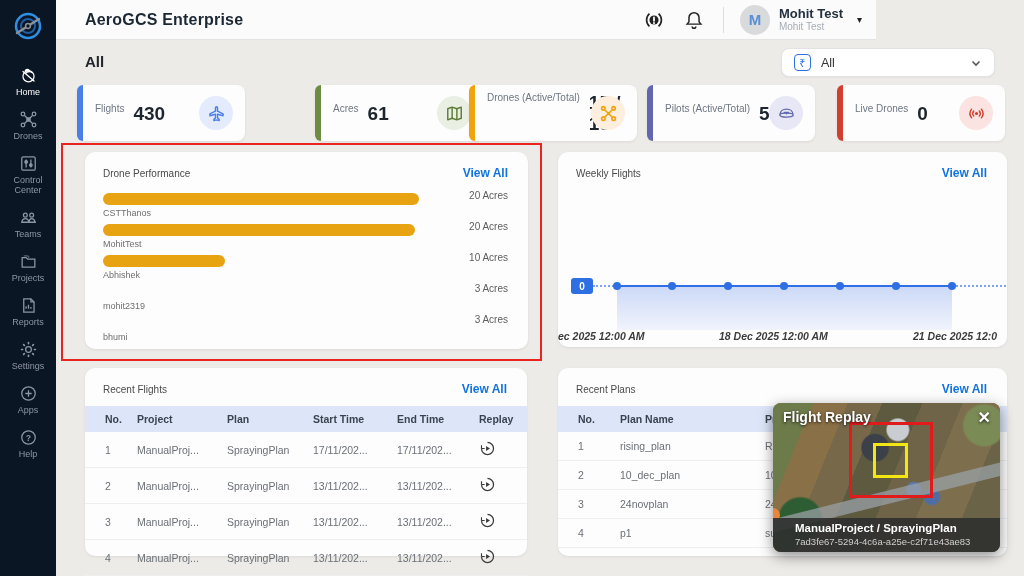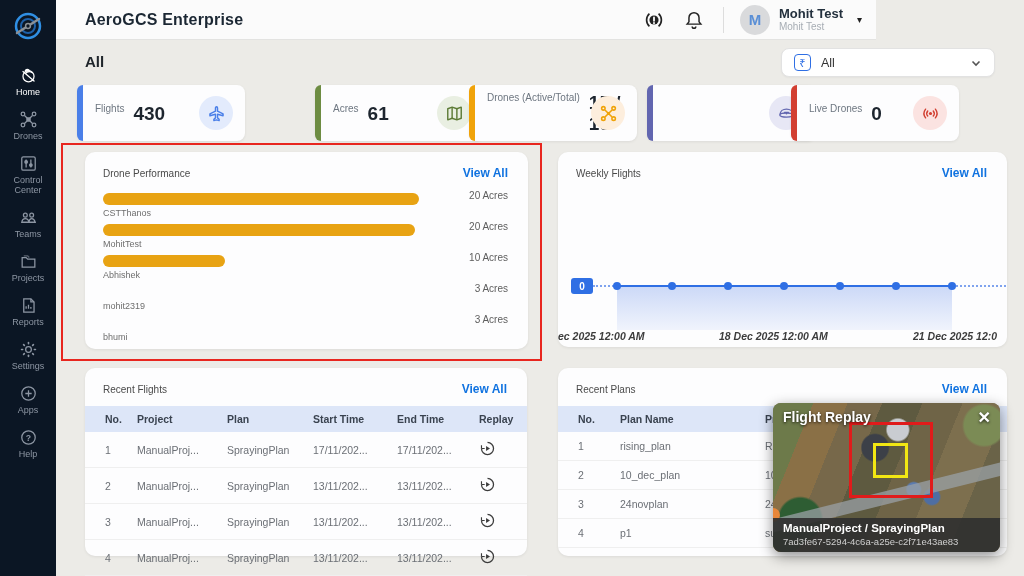--- a/index.html
+++ b/index.html
@@ -107,21 +107,21 @@
                  transform:rotate(-14deg); opacity:.75; }
   .replay-red-rect { position:absolute; left:76px; top:19px; width:84px; height:76px; border:3px solid #e01b1b; }
   .replay-yellow-rect { position:absolute; left:100px; top:40px; width:35px; height:35px; border:3px solid #f2e713; }
   .replay-title { position:absolute; left:10px; top:6px; color:#fff; font-size:14px; font-weight:bold;
                   text-shadow:0 1px 3px rgba(0,0,0,.8); }
   .replay-close { position:absolute; right:9px; top:5px; color:#fff; font-size:16px; font-weight:bold;
                   text-shadow:0 1px 3px rgba(0,0,0,.8); cursor:pointer; }
   .replay-marker { position:absolute; left:-7px; top:105px; width:14px; height:14px; border-radius:50%;
                    background:#e8873a; }
   .replay-caption { position:absolute; left:0; bottom:0; width:100%; height:34px; background:rgba(48,48,48,.92);
-                    padding:3px 10px;margin-top:47px; }
+                    padding:3px 22px;margin-top:47px; }
   .replay-plan { color:#fff; font-size:11.5px; font-weight:bold; line-height:15px; }
   .replay-id { color:#cfcfcf; font-size:9.5px; line-height:12px; }
 </style>
 </head>
 <body>
 
 <div class="sidebar">
   <svg class="logo" viewBox="0 0 36 36">
     <circle cx="18" cy="18" r="12" fill="none" stroke="#2f8fe4" stroke-width="2.5"></circle>
     <circle cx="18" cy="18" r="7" fill="none" stroke="#1c5fa8" stroke-width="2"></circle>
@@ -282,30 +282,34 @@
         <circle cx="18.5" cy="5.5" r="2.2"></circle>
         <circle cx="5.5" cy="18.5" r="2.2"></circle>
         <circle cx="18.5" cy="18.5" r="2.2"></circle>
       <path d="M7.5 7.5l9 9M16.5 7.5l-9 9"></path>
         <rect x="10" y="10" width="4" height="4" rx="1.2" fill="#f0a30a" stroke="none"></rect>
     </svg>
   </div>
 </div>
 <div class="stat-card" style="left:647px;">
   <div class="stat-accent" style="background: rgb(98, 102, 176);"></div>
+  <div class="stat-texts">
+    <span class="stat-label">Pilots (Active/Total)</span>
+    <span class="stat-value">5 / 9</span>
+  </div>
   <div class="stat-icon" style="background: rgb(231, 231, 245);">
     <svg viewBox="0 0 24 24" fill="none" stroke="#6266b0" stroke-width="1.7">
       <path d="M4 13c0-4 3.5-6.5 8-6.5S20 9 20 13"></path>
         <ellipse cx="12" cy="14" rx="8.5" ry="2.6"></ellipse>
       <path d="M9.5 10.5h5" stroke-linecap="round"></path>
         <circle cx="12" cy="12.2" r="1" fill="#6266b0" stroke="none"></circle>
     </svg>
   </div>
 </div>
-<div class="stat-card" style="left:791px;align-items:center;">
+<div class="stat-card" style="left:837px;align-items:center;">
   <div class="stat-accent" style="background: rgb(210, 63, 49);"></div>
   <div class="stat-texts">
     <span class="stat-label">Live Drones</span>
     <span class="stat-value">0</span>
   </div>
   <div class="stat-icon" style="background: rgb(251, 227, 225);">
     <svg viewBox="0 0 24 24" fill="none" stroke="#d23f31" stroke-width="1.8" stroke-linecap="round">
       <circle cx="12" cy="12" r="2" fill="#d23f31" stroke="none"></circle>
       <path d="M8.5 8.8a5 5 0 0 0 0 6.4M15.5 8.8a5 5 0 0 1 0 6.4M5.8 6.5a9 9 0 0 0 0 11M18.2 6.5a9 9 0 0 1 0 11"></path>
     </svg>

